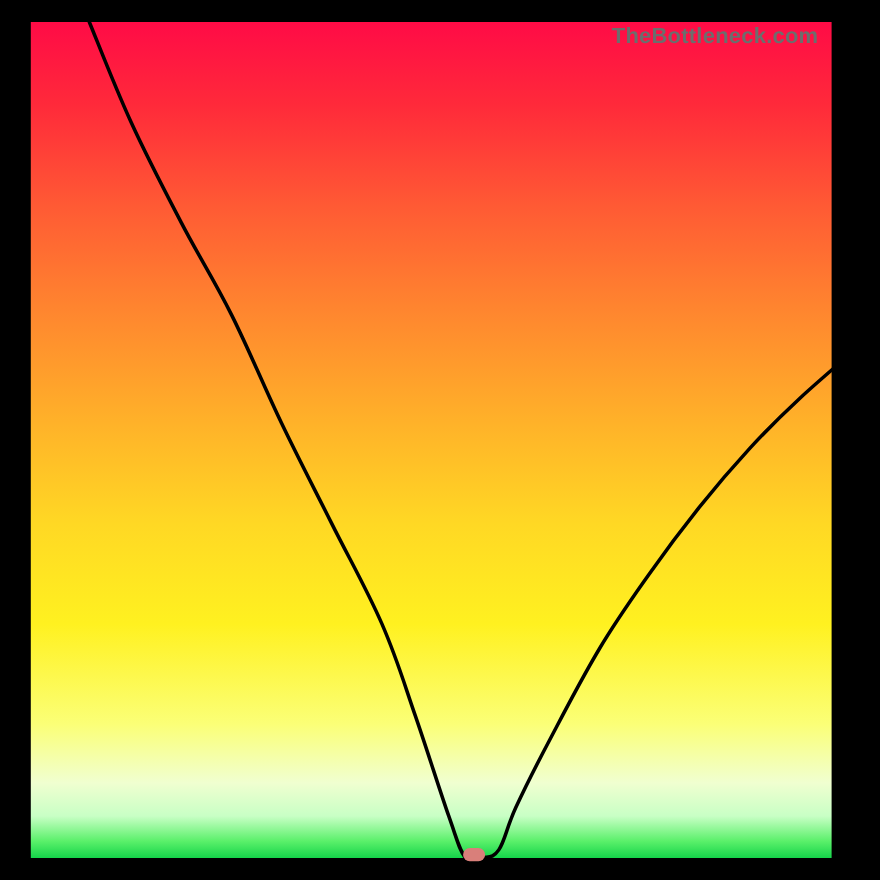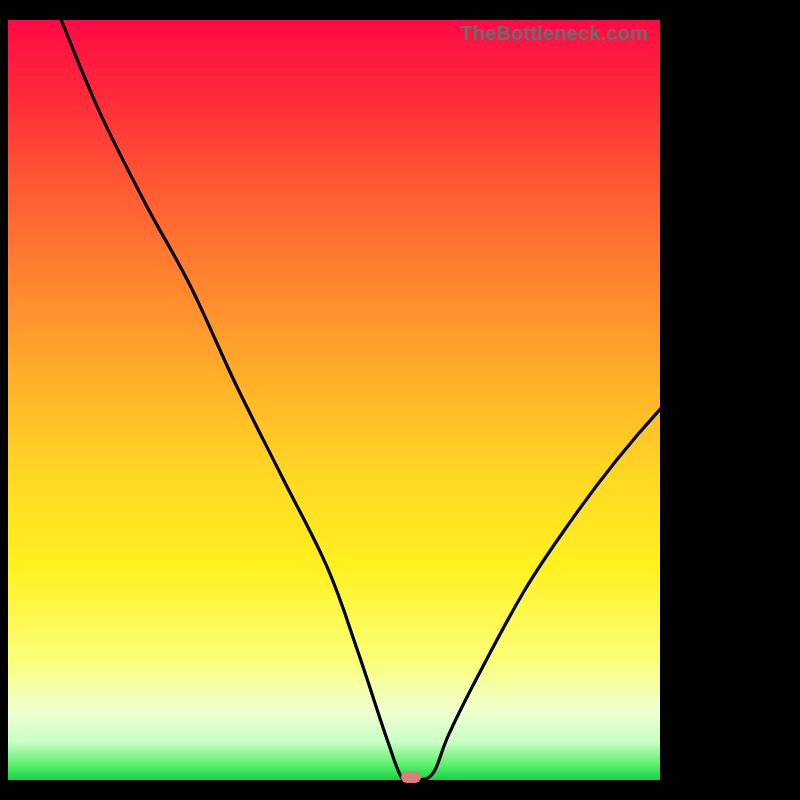--- a/index.html
+++ b/index.html
@@ -5,23 +5,23 @@
   body { margin: 0; padding: 0; background: #fff; }
   .stage {
     width: 800px;
     height: 800px;
     position: relative;
     background: #000;
     overflow: hidden;
   }
   .plot {
     position: absolute;
-    left: 8px;
+    left: 28px;
     top: 20px;
-    width: 652px;
+    width: 728px;
     height: 760px;
     background: linear-gradient(
       to bottom,
       #ff0b46 0%,
       #ff2a3a 10%,
       #ff5a34 22%,
       #ff842f 34%,
       #ffb229 48%,
       #ffd824 60%,
       #fff120 72%,

